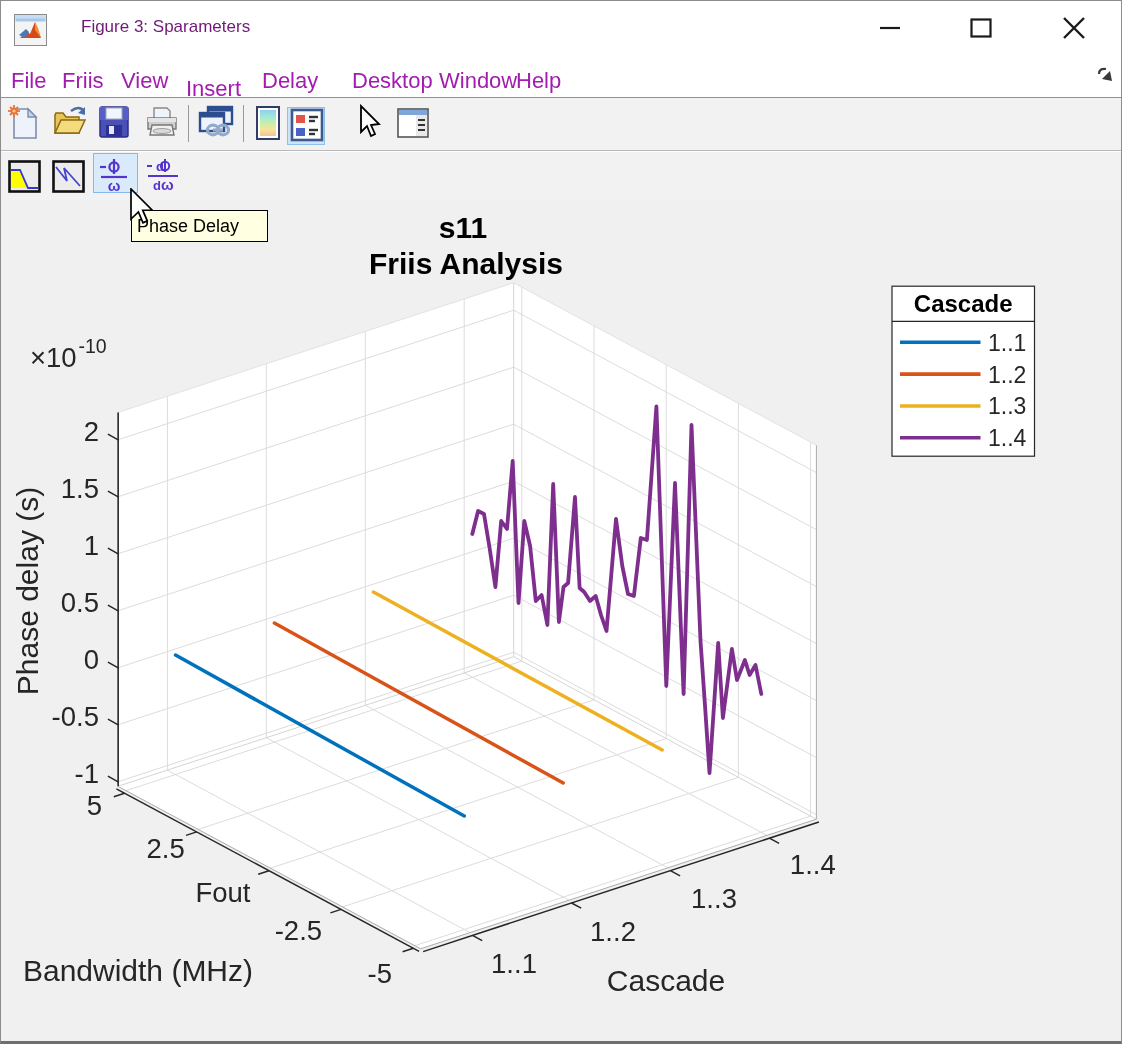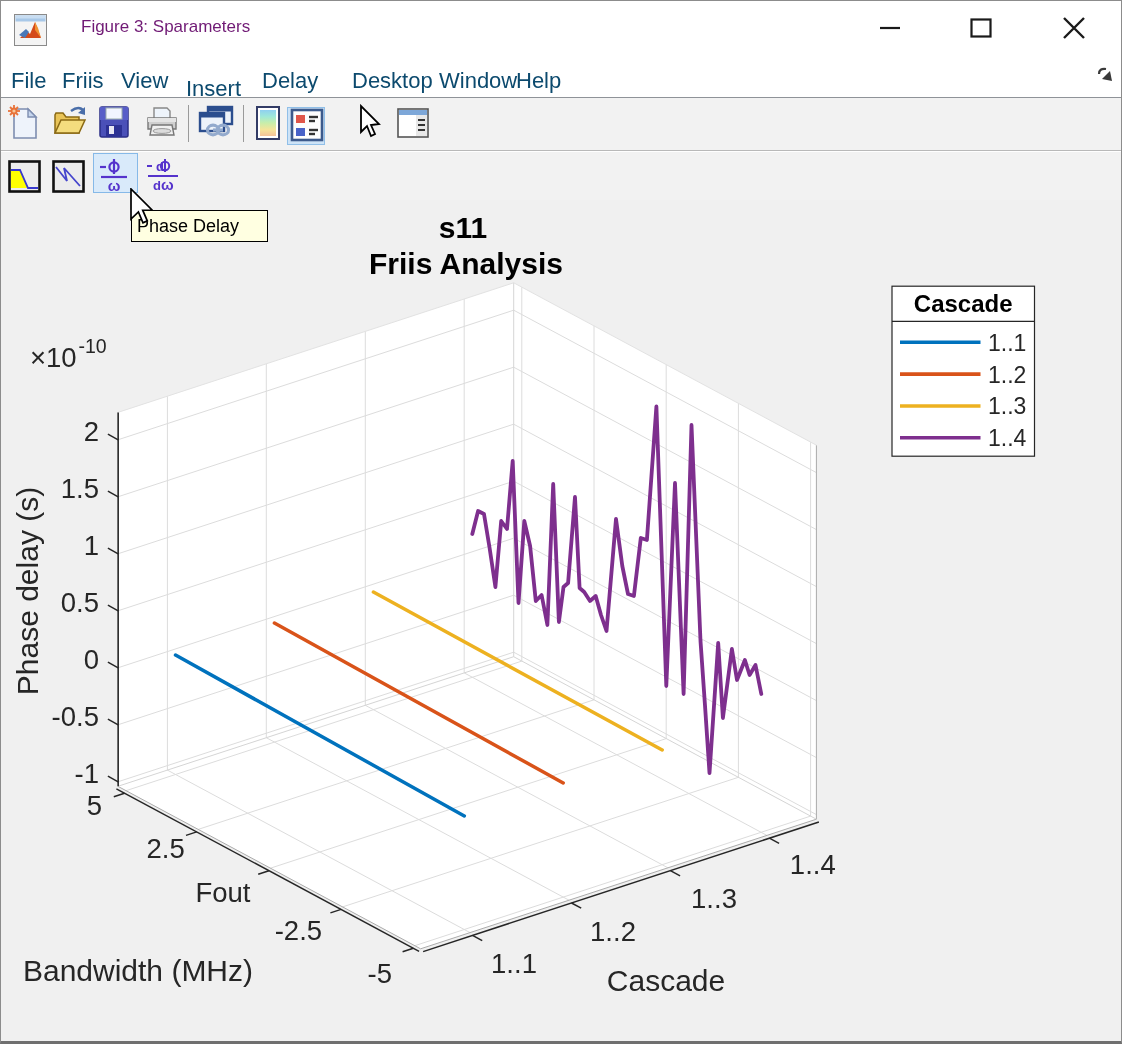--- a/index.html
+++ b/index.html
@@ -21,21 +21,21 @@
 <div style="position:absolute;left:879px;top:18px;"><svg width="22" height="22" viewBox="0 0 22 22">
       <line x1="1" y1="10" x2="21" y2="10" stroke="#1a1a1a" stroke-width="2.2"></line>
     </svg></div>
 <div style="position:absolute;left:970px;top:18px;"><svg width="22" height="22" viewBox="0 0 22 22">
       <rect x="1.5" y="1.5" width="19" height="17" fill="none" stroke="#1a1a1a" stroke-width="2.2"></rect>
     </svg></div>
 <div style="position:absolute;left:1062px;top:16px;"><svg width="24" height="24" viewBox="0 0 24 24">
       <path d="M2,2 L22,22 M22,2 L2,22" stroke="#1a1a1a" stroke-width="2.4" fill="none"></path>
     </svg></div>
 
-<div style="position:absolute;left:0;top:60px;width:1122px;height:42px;font-size:22px;color:#0c4a6e;">
+<div style="position:absolute;left:0;top:60px;width:1122px;height:42px;font-size:22px;color:#a21caf;">
     <span style="position:absolute;left:11px;top:0;line-height:42px;">File</span>
     <span style="position:absolute;left:62px;top:0;line-height:42px;">Friis</span>
     <span style="position:absolute;left:121px;top:0;line-height:42px;">View</span>
     <span style="position:absolute;left:186px;top:0;line-height:42px;margin-top:8px;">Insert</span>
     <span style="position:absolute;left:262px;top:0;line-height:42px;">Delay</span>
     <span style="position:absolute;left:335px;top:0;line-height:42px;margin-left:17px;">Desktop</span>
     <span style="position:absolute;left:439px;top:0;line-height:42px;">Window</span>
     <span style="position:absolute;left:516px;top:0;line-height:42px;text-align:center;">Help</span>
   </div>
 <div style="position:absolute;left:1097px;top:66px;"><svg width="18" height="18" viewBox="0 0 18 18">

